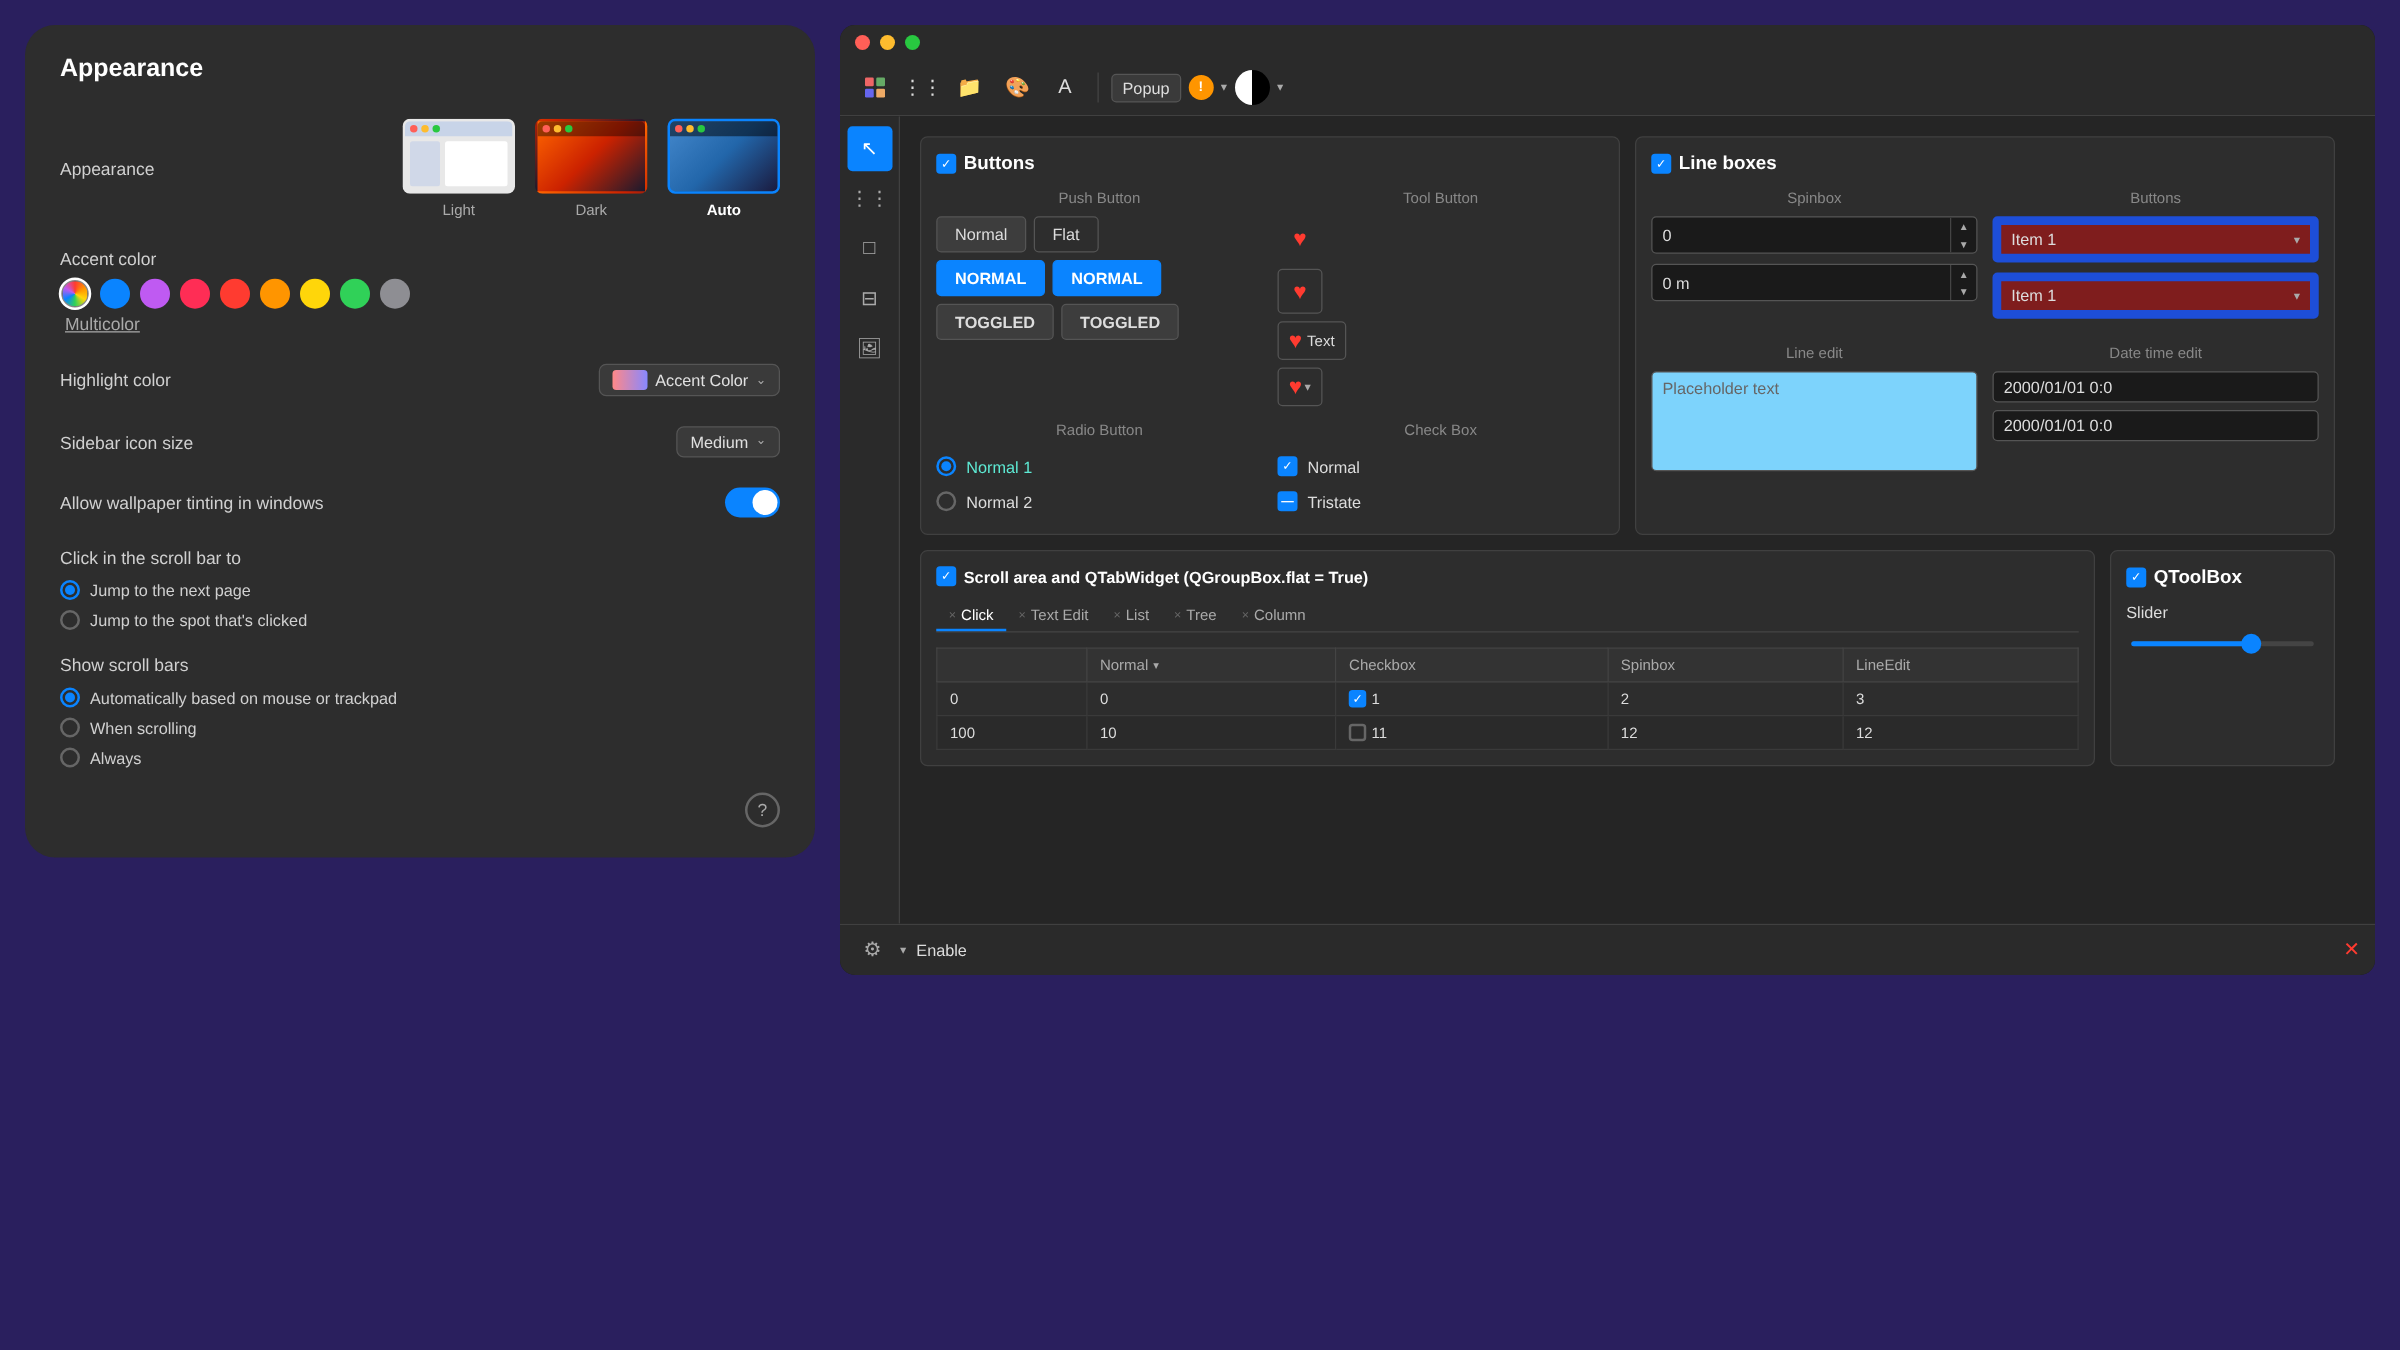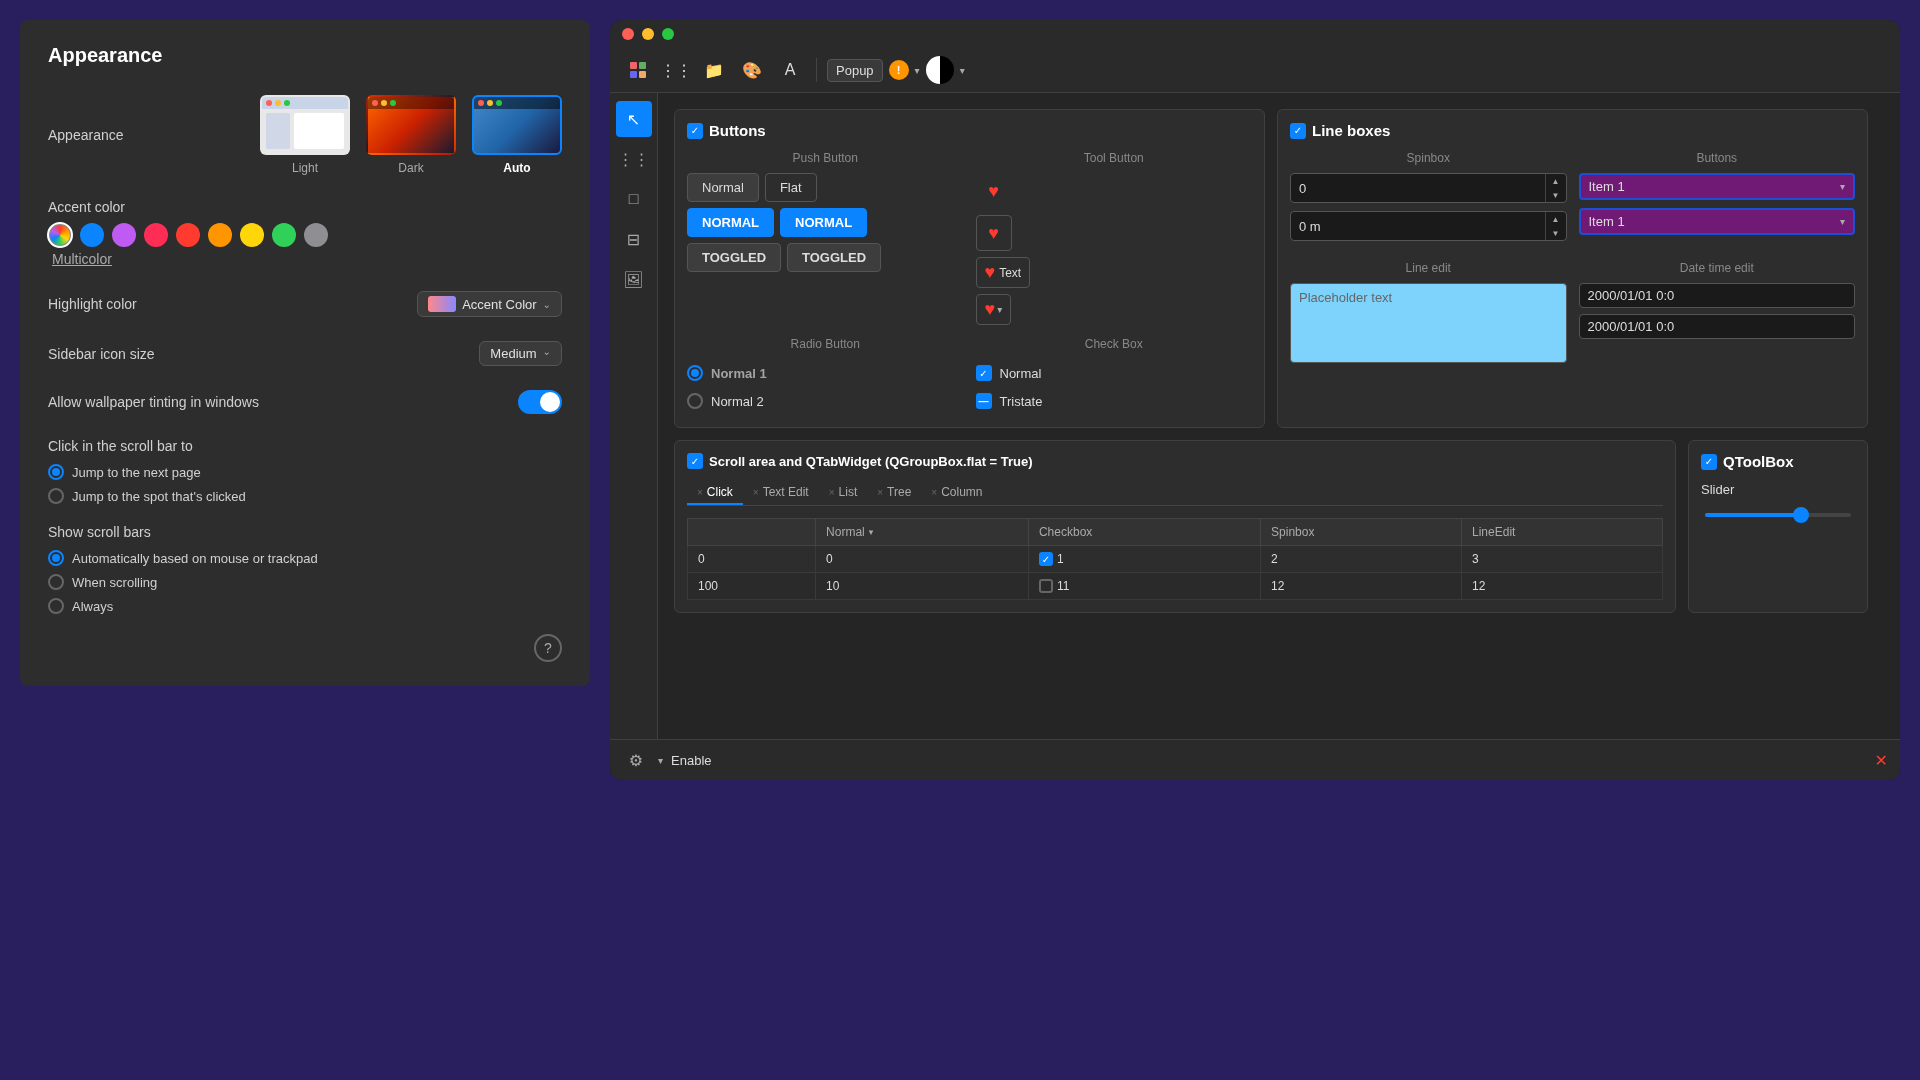--- a/index.html
+++ b/index.html
@@ -12,22 +12,22 @@
       display: flex;
       align-items: flex-start;
       justify-content: flex-start;
       padding: 20px;
       gap: 20px;
     }
 
     
     .appearance-panel {
       background: #2d2d2d;
-      border-radius: 8px;
-      width: 570px;
+      border-radius: 24px;
+      width: 632px;
       min-height: 640px;
       padding: 24px 28px;
       color: #e0e0e0;
       flex-shrink: 0;
     }
     .panel-title {
       font-size: 20px;
       font-weight: 600;
       color: #fff;
       margin-bottom: 28px;
@@ -545,22 +545,22 @@
       display: flex;
       align-items: center;
       justify-content: center;
       color: #aaa;
       font-size: 8px;
       cursor: pointer;
     }
     .combobox-input {
       display: flex;
       align-items: center;
-      background: #701a75;
-      border: 2px solid #1d4ed8;
+      background: #7f1d1d;
+      border: 7px solid #1d4ed8;
       border-radius: 4px;
       padding: 4px 8px;
       margin-bottom: 8px;
       cursor: pointer;
     }
     .combo-val { flex: 1; font-size: 13px; color: #ddd; }
     .combo-arrow { color: #aaa; font-size: 10px; }
     .line-edit-box {
       background: #7dd3fc;
       border: 1px solid #555;
@@ -953,21 +953,21 @@
                 </div>
               </div>
 
               <div class="btn-column">
                 <div class="btn-column-title">Radio Button</div>
                 <div class="radio-btn-group">
                   <div class="rb-option">
                     <div class="rb-circle checked">
                       <div class="rb-inner"></div>
                     </div>
-                    <span style="font-size:13px;color:#a3a3a3;font-weight:bold;">Normal 1</span>
+                    <span style="font-size:13px;color:#5eead4;">Normal 1</span>
                   </div>
                   <div class="rb-option">
                     <div class="rb-circle"></div>
                     <span style="font-size:13px;color:#ddd;">Normal 2</span>
                   </div>
                 </div>
               </div>
 
               <div class="btn-column">
                 <div class="btn-column-title">Check Box</div>

